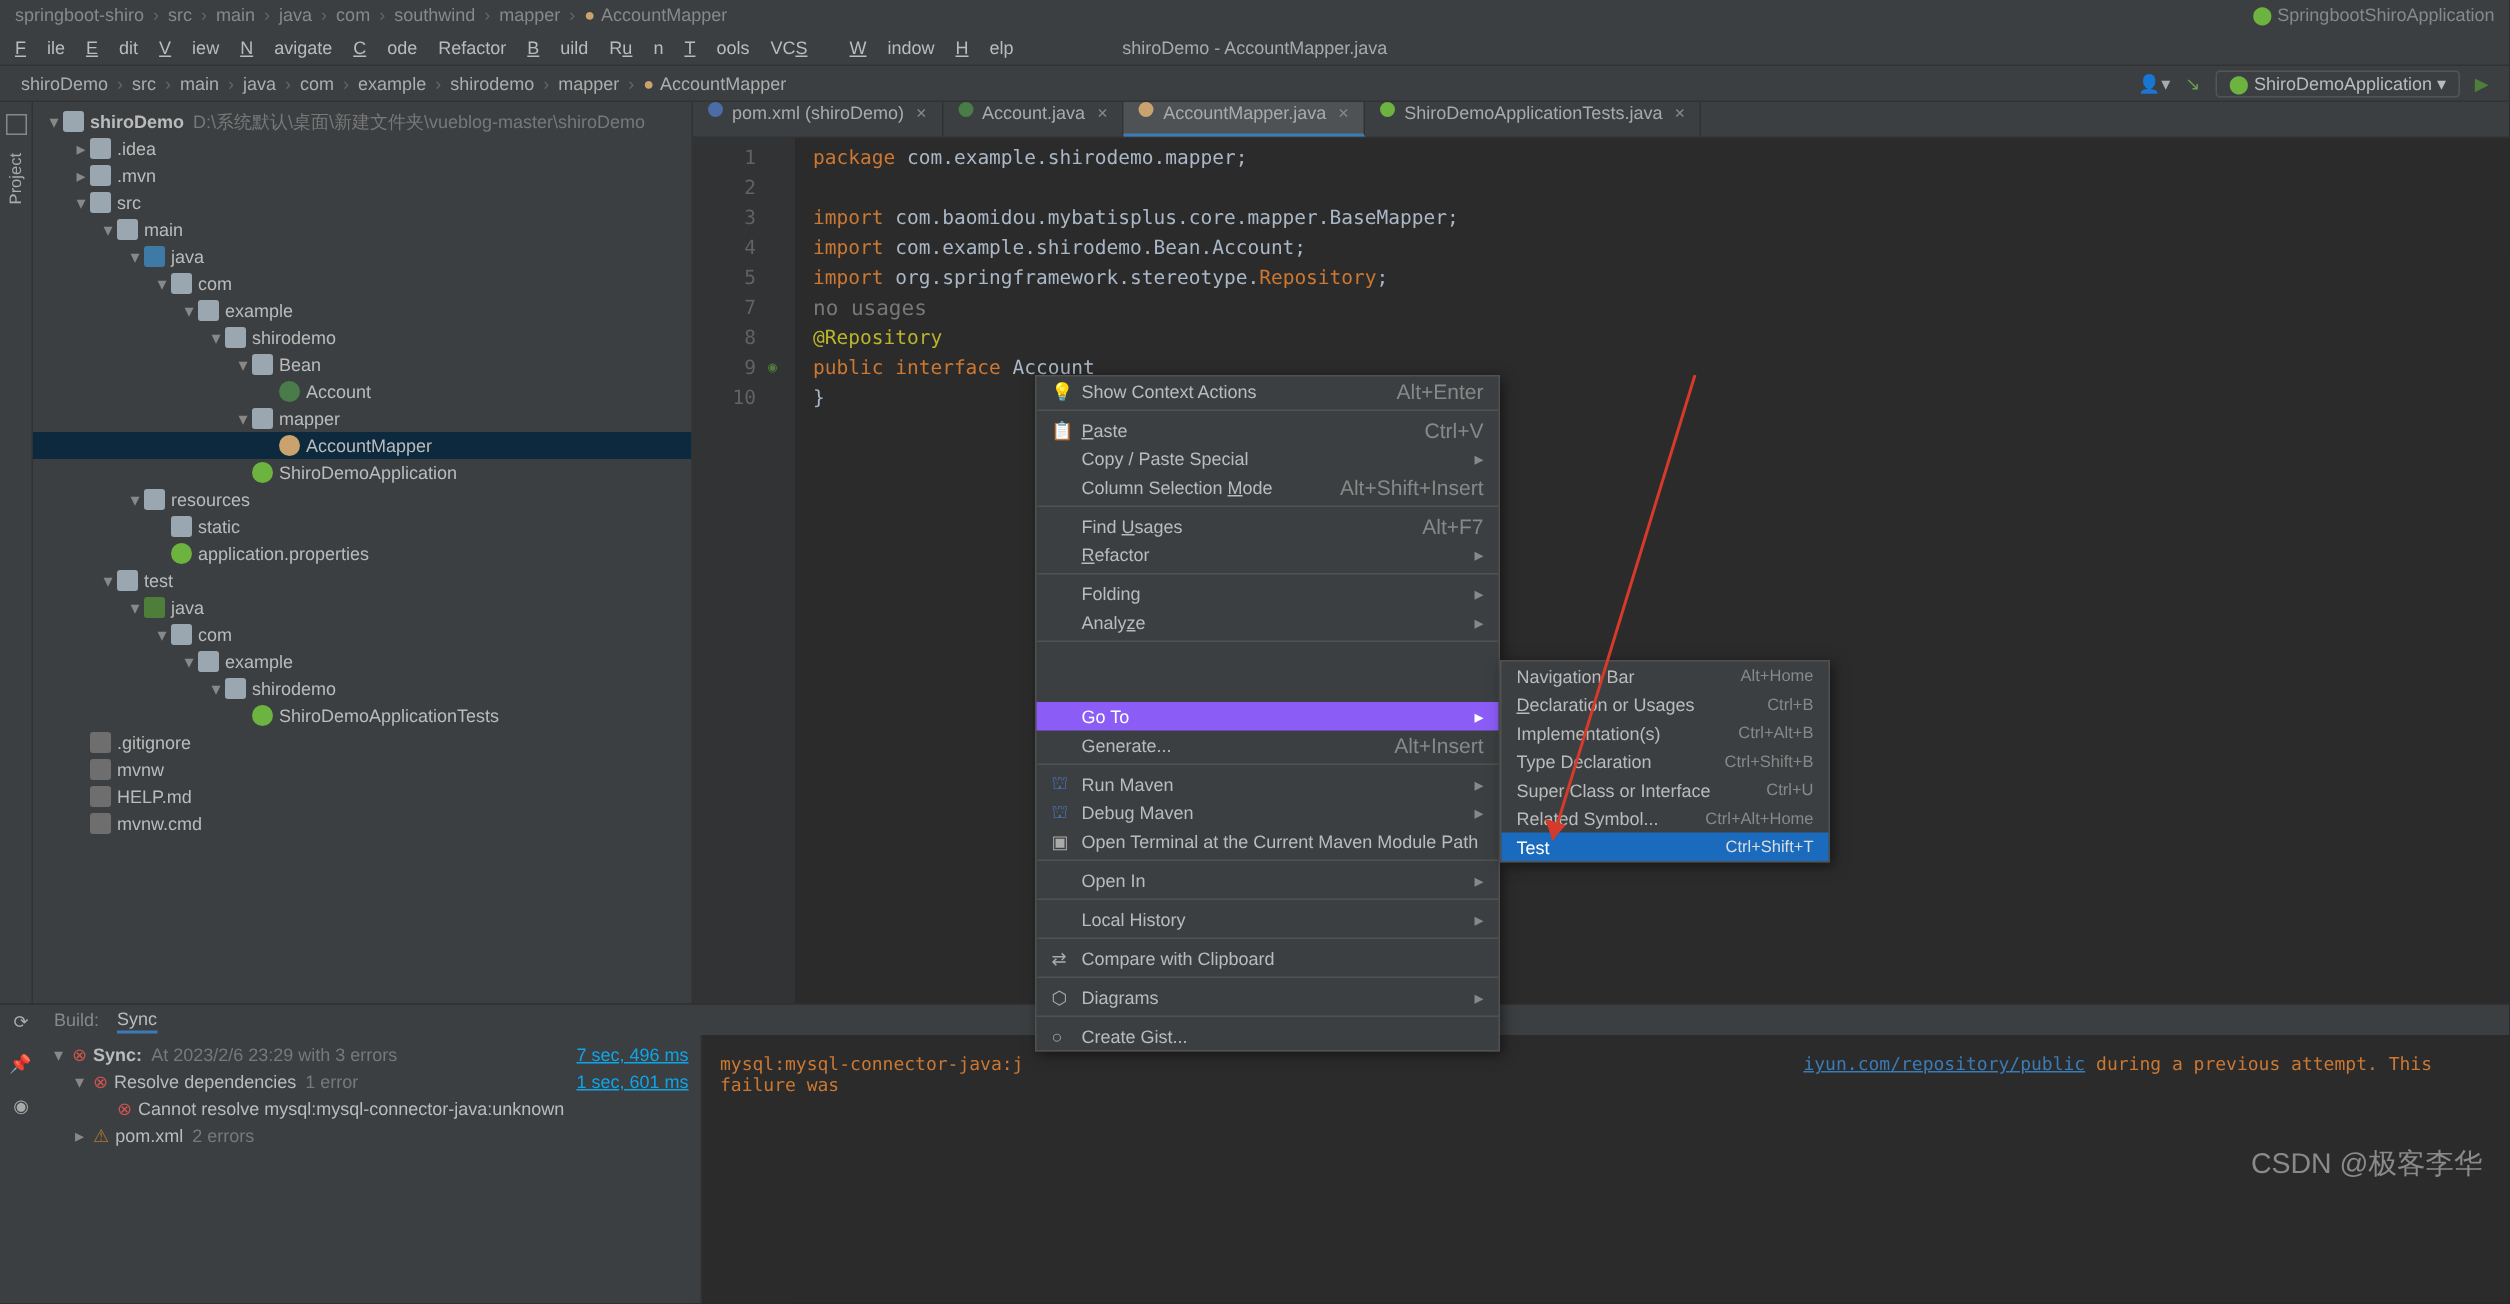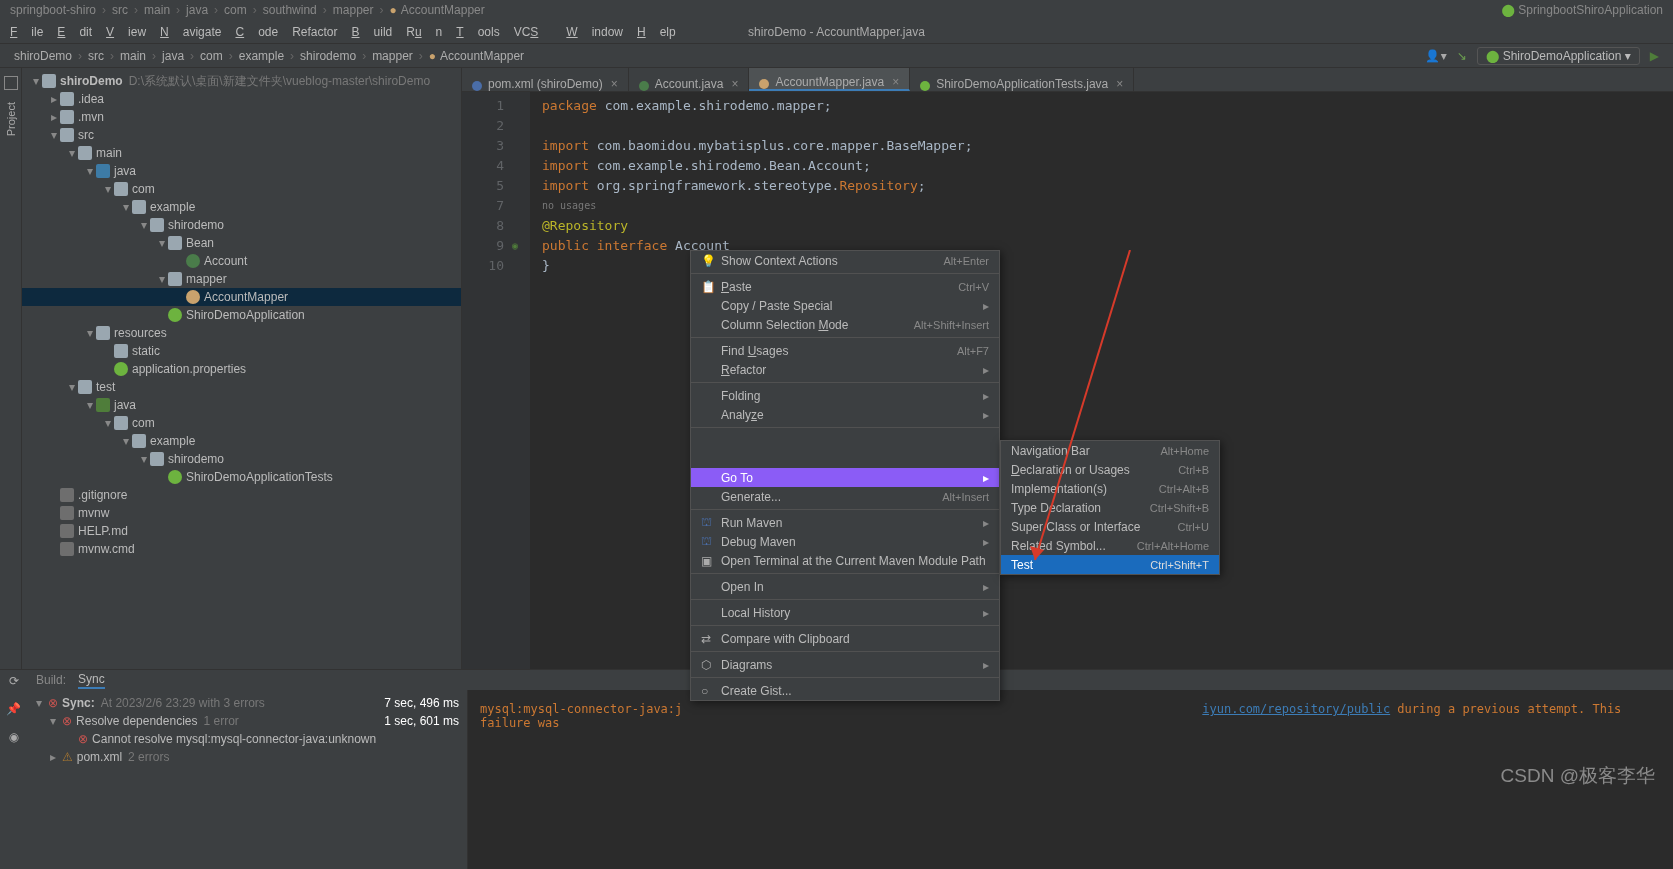--- a/index.html
+++ b/index.html
@@ -40,53 +40,53 @@
   .icon.folder-pkg { background: #9aa7b0; border-radius: 2px; position: relative; }
   .icon.folder-test { background: #4f7d3a; border-radius: 2px; }
   .icon.file { background: #6e6e6e; border-radius: 2px; }
   .icon.class-c { background: #4a7c4a; border-radius: 50%; }
   .icon.class-i { background: #c9a26d; border-radius: 50%; }
   .icon.spring { background: #6db33f; border-radius: 50%; }
   .tree-row .label { color: #bbbbbb; }
   .tree-row .muted { color: #787878; margin-left: 6px; }
   .editor-area { flex: 1; display: flex; flex-direction: column; background: #2b2b2b; }
   .editor-tabs { height: 24px; background: #3c3f41; display: flex; align-items: center; border-bottom: 1px solid #323232; }
-  .editor-tab { height: 100%; display: flex; align-items: flex-end; padding: 0 10px; border-right: 1px solid #323232; color: #aaa; cursor: pointer; }
+  .editor-tab { height: 100%; display: flex; align-items: flex-start; padding: 0 10px; border-right: 1px solid #323232; color: #aaa; cursor: pointer; }
   .editor-tab.active { background: #4e5254; border-bottom: 2px solid #3c7cb6; }
   .editor-tab .icon-sm { width: 10px; height: 10px; border-radius: 50%; margin-right: 6px; }
   .editor-tab .close { margin-left: 8px; color: #888; }
   .editor-body { flex: 1; display: flex; font-family: "Consolas", monospace; font-size: 13px; position: relative; }
   .gutter { width: 50px; background: #313335; color: #606366; text-align: right; padding: 4px 8px 4px 0; line-height: 20px; }
   .gutter-icons { width: 18px; background: #313335; padding-top: 4px; line-height: 20px; }
   .gutter-icons .run-icon { color: #4f7d3a; font-size: 10px; }
   .code { padding: 4px 0 4px 12px; color: #a9b7c6; line-height: 20px; }
   .kw { color: #cc7832; }
   .cls { color: #a9b7c6; }
   .ann { color: #bbb529; }
-  .usages { color: #787878; font-size: 10px; }
+  .usages { color: #787878; font-size: 14px; }
   .build-panel { position: absolute; bottom: 0; left: 0; right: 0; height: 200px; background: #2b2b2b; border-top: 1px solid #323232; display: flex; }
   .build-left { width: 28px; background: #3c3f41; display: flex; flex-direction: column; align-items: center; padding-top: 4px; gap: 14px; }
   .build-left .tool-icon { color: #aaa; }
   .build-tree { width: 440px; background: #3c3f41; padding: 4px 8px; border-right: 1px solid #323232; overflow: hidden; }
   .build-header { height: 20px; display: flex; align-items: center; padding: 2px 8px; background: #3c3f41; }
   .build-row { display: flex; align-items: center; height: 18px; white-space: nowrap; }
   .build-row .err { color: #c75450; margin-right: 4px; }
   .build-row .warn { color: #b07b2f; margin-right: 4px; }
   .build-row .label { color: #bbb; }
   .build-row .muted { color: #787878; margin-left: 6px; }
-  .build-row .time { margin-left: auto; color: #ffffff; }
+  .build-row .time { margin-left: auto; color: #0ea5e9; text-decoration: underline; }
   .build-output { flex: 1; padding: 12px; font-family: Consolas, monospace; color: #a9b7c6; }
   .build-output .orange { color: #cc7832; }
   .build-output .link { color: #3c7cb6; text-decoration: underline; }
   .context-menu { position: absolute; left: 690px; top: 250px; width: 310px; background: #3c3f41; border: 1px solid #515151; box-shadow: 2px 2px 8px rgba(0,0,0,0.5); z-index: 100; }
   .context-menu .mi { display: flex; align-items: center; height: 19px; padding: 0 10px; color: #bbb; cursor: pointer; }
   .context-menu .mi.highlight { background: #8b5cf6; color: #fff; margin-top: 40px; }
   .context-menu .mi .micon { width: 16px; margin-right: 4px; color: #aaa; }
   .context-menu .mi .label { flex: 1; }
-  .context-menu .mi .shortcut { color: #888; font-size: 11px; }
+  .context-menu .mi .shortcut { color: #888; font-size: 14px; }
   .context-menu .mi .arrow-r { color: #888; }
   .context-menu .mi.highlight .arrow-r { color: #fff; }
   .context-menu .sep { height: 1px; background: #515151; margin: 3px 0; }
   .submenu { position: absolute; left: 1000px; top: 440px; width: 220px; background: #3c3f41; border: 1px solid #515151; box-shadow: 2px 2px 8px rgba(0,0,0,0.5); z-index: 101; }
   .submenu .mi { display: flex; align-items: center; height: 19px; padding: 0 10px; color: #bbb; cursor: pointer; }
   .submenu .mi.highlight { background: #1a6bbd; color: #fff; }
   .submenu .mi .label { flex: 1; }
   .submenu .mi .shortcut { color: #888; font-size: 11px; }
   .submenu .mi.highlight .shortcut { color: #ddd; }
   .red-arrow { position: absolute; z-index: 200; pointer-events: none; }

